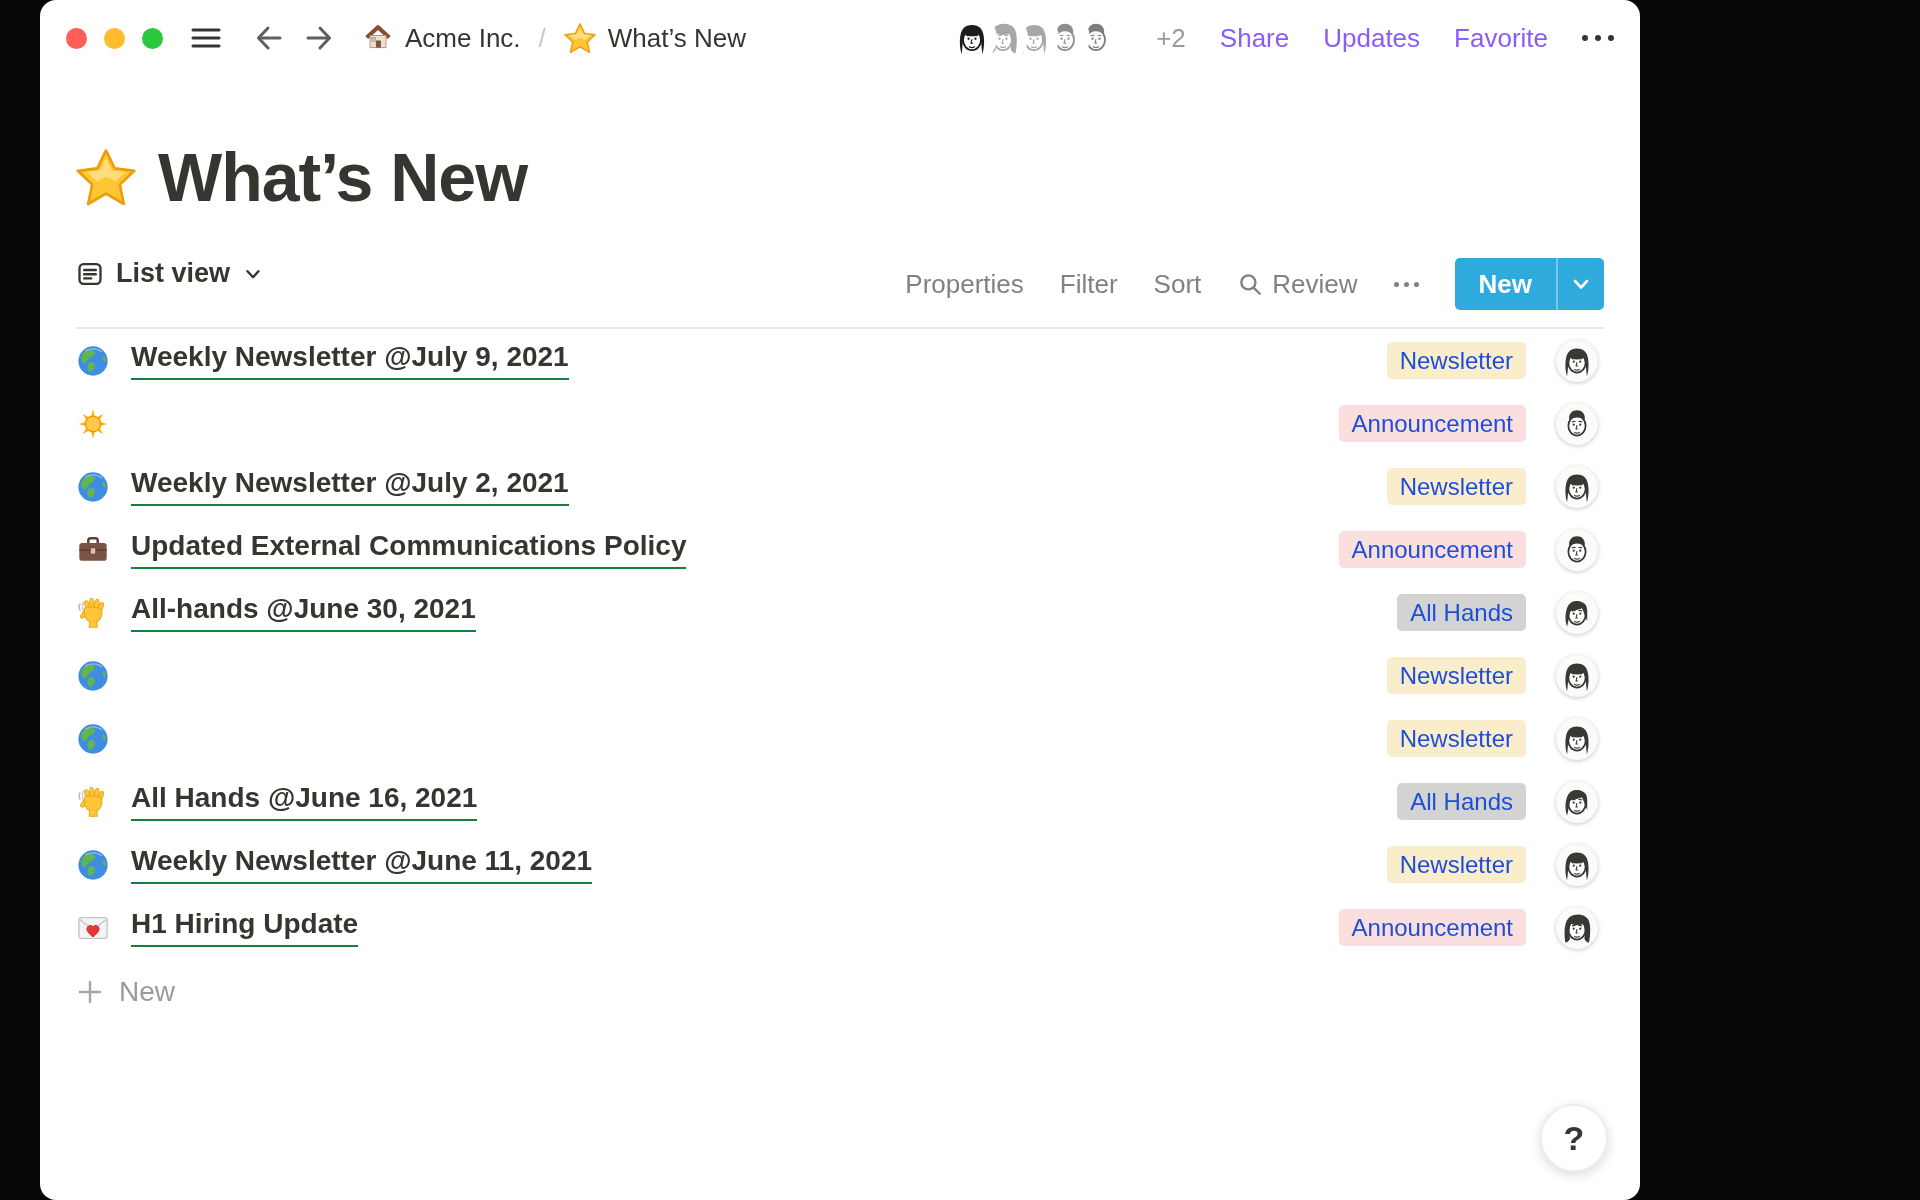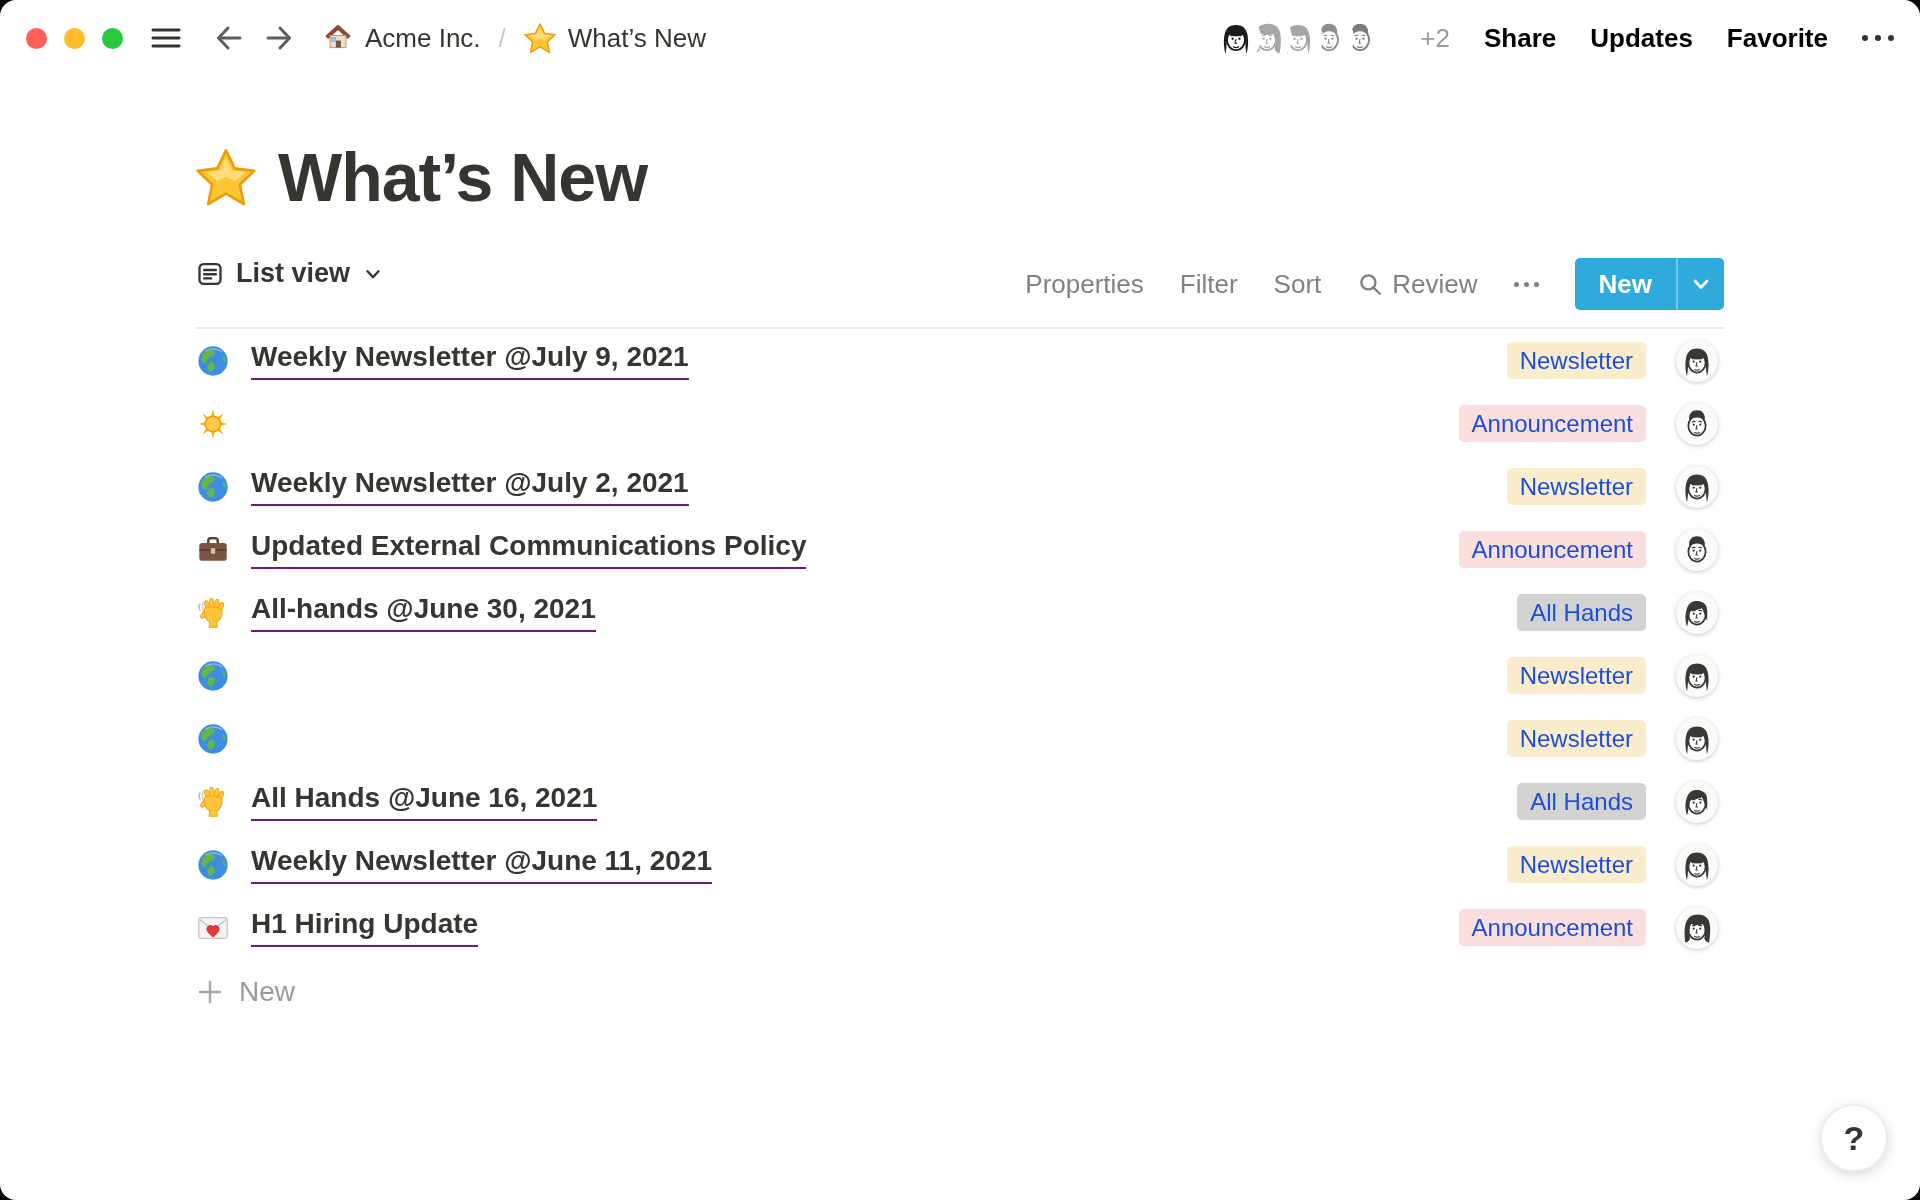--- a/index.html
+++ b/index.html
@@ -1,53 +1,53 @@
 <!DOCTYPE html>
 <html><head>
 <meta charset="utf-8">
 <style>
   html,body{margin:0;padding:0;background:#070707;font-family:"Liberation Sans","DejaVu Sans",sans-serif;}
-  .window{position:relative;width:1920px;height:1200px;background:#fff;border-radius:16px;overflow:hidden;color:#37352F;}
+  .window{position:relative;width:1600px;height:1200px;background:#fff;border-radius:16px;overflow:hidden;color:#37352F;margin-left:40px;}
   
   .topbar{height:76px;display:flex;align-items:center;padding:0 26px;}
   .tl-group{display:flex;gap:17px;align-items:center;}
   .tl{width:21px;height:21px;border-radius:50%;}
   .menu-btn{margin-left:26px;display:flex;align-items:center;cursor:pointer;}
   .nav-arrows{display:flex;gap:18px;margin-left:30px;align-items:center;}
   .nav-btn{display:flex;align-items:center;cursor:pointer;}
   .breadcrumb{display:flex;align-items:center;gap:12px;margin-left:28px;font-size:26px;color:#37352F;}
   .crumb{display:flex;align-items:center;gap:12px;cursor:pointer;}
   .crumb-sep{color:#C8C7C5;margin:0 6px;}
   .topbar-right{margin-left:auto;display:flex;align-items:center;gap:34px;font-size:26px;}
   .avatar-stack{display:flex;align-items:center;}
   .stack-avatar{width:44px;height:44px;border-radius:50%;background:#fff;box-shadow:0 0 0 3px #fff;position:relative;}
   .stack-avatar + .stack-avatar{margin-left:-13px;}
   .overflow-count{color:#9B9A97;margin-left:4px;}
-  .topbar-action{color:#000000;cursor:pointer;font-weight:bold;}
+  .topbar-action{color:#8b5cf6;cursor:pointer;}
   .dots{display:flex;gap:7px;align-items:center;cursor:pointer;}
   .dots i{width:6px;height:6px;border-radius:50%;background:#37352F;display:block;}
   
   .content{width:1528px;margin:0 auto;}
   .page-title{display:flex;align-items:center;gap:22px;margin-top:62px;}
   .page-title h1{font-size:68px;font-weight:700;margin:0;letter-spacing:-1px;color:#37352F;}
   .toolbar{display:flex;align-items:flex-start;margin-top:42px;height:54px;}
   .view-switcher{display:flex;align-items:center;gap:12px;font-size:27px;font-weight:700;color:#37352F;cursor:pointer;}
   .toolbar-right{margin-left:auto;display:flex;align-items:center;gap:36px;font-size:26px;color:#82817E;}
   .tb-item{cursor:pointer;display:flex;align-items:center;gap:9px;}
   .tb-dots i{width:5px;height:5px;border-radius:50%;background:#82817E;display:block;}
   .tb-dots{display:flex;gap:5px;}
   .new-btn{display:flex;align-items:stretch;height:52px;border-radius:5px;overflow:hidden;cursor:pointer;}
   .new-main{display:flex;align-items:center;padding:0 24px;color:#fff;font-size:26px;font-weight:700;}
   .new-divider{width:2px;background:rgba(255,255,255,0.35);}
   .new-caret{width:46px;display:flex;align-items:center;justify-content:center;}
   .divider{border-top:2px solid #EAEAE8;margin-top:15px;}
   
   .row{height:63px;display:flex;align-items:center;cursor:pointer;}
   .row-icon{width:38px;display:flex;align-items:center;margin-right:17px;flex:0 0 auto;}
-  .row-title{font-size:28px;font-weight:600;color:#37352F;padding-bottom:4px;border-bottom:2px solid #701a75;line-height:1.15;white-space:nowrap;}
+  .row-title{font-size:28px;font-weight:600;color:#37352F;padding-bottom:4px;border-bottom:2px solid #15803d;line-height:1.15;white-space:nowrap;}
   .row-spacer{flex:1;}
   .tag{height:37px;padding:0 13px;border-radius:5px;font-size:24px;color:#1d4ed8;display:flex;align-items:center;margin-right:30px;white-space:nowrap;}
   .row-avatar{width:42px;height:42px;border-radius:50%;background:#FCFBFA;box-shadow:0 1px 4px rgba(0,0,0,0.22);margin-right:6px;flex:0 0 auto;}
   .add-row{height:66px;display:flex;align-items:center;gap:15px;color:#9B9A97;font-size:28px;cursor:pointer;}
   
   .help-btn{position:absolute;right:32px;bottom:28px;width:64px;height:64px;border-radius:50%;background:#fff;border:2px solid #EDEDEB;box-shadow:0 3px 12px rgba(0,0,0,0.15);display:flex;align-items:center;justify-content:center;font-size:34px;font-weight:600;color:#37352F;cursor:pointer;}
   svg{display:block;}
 </style>
 </head>
 <body>

